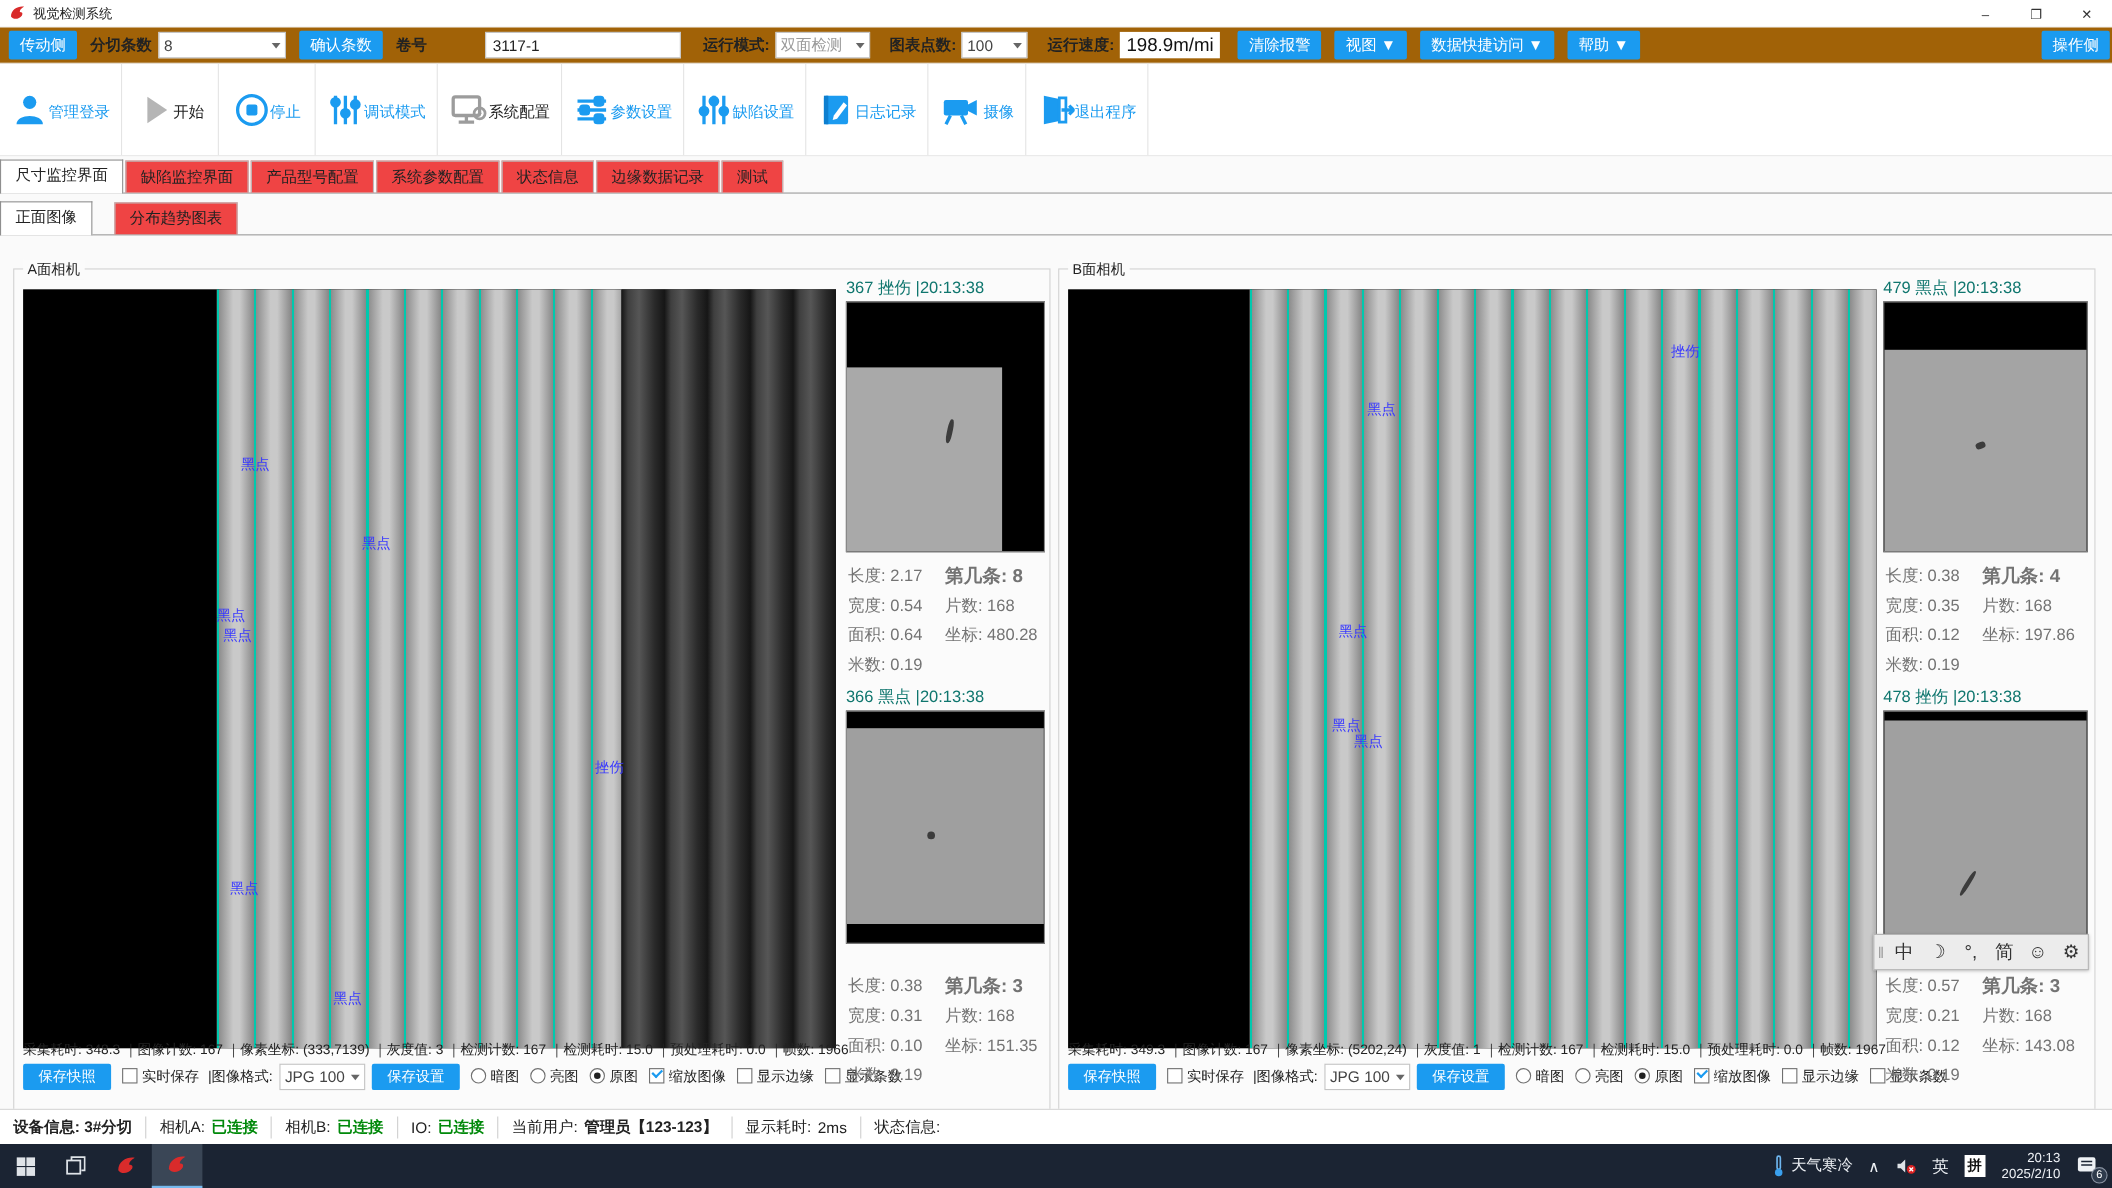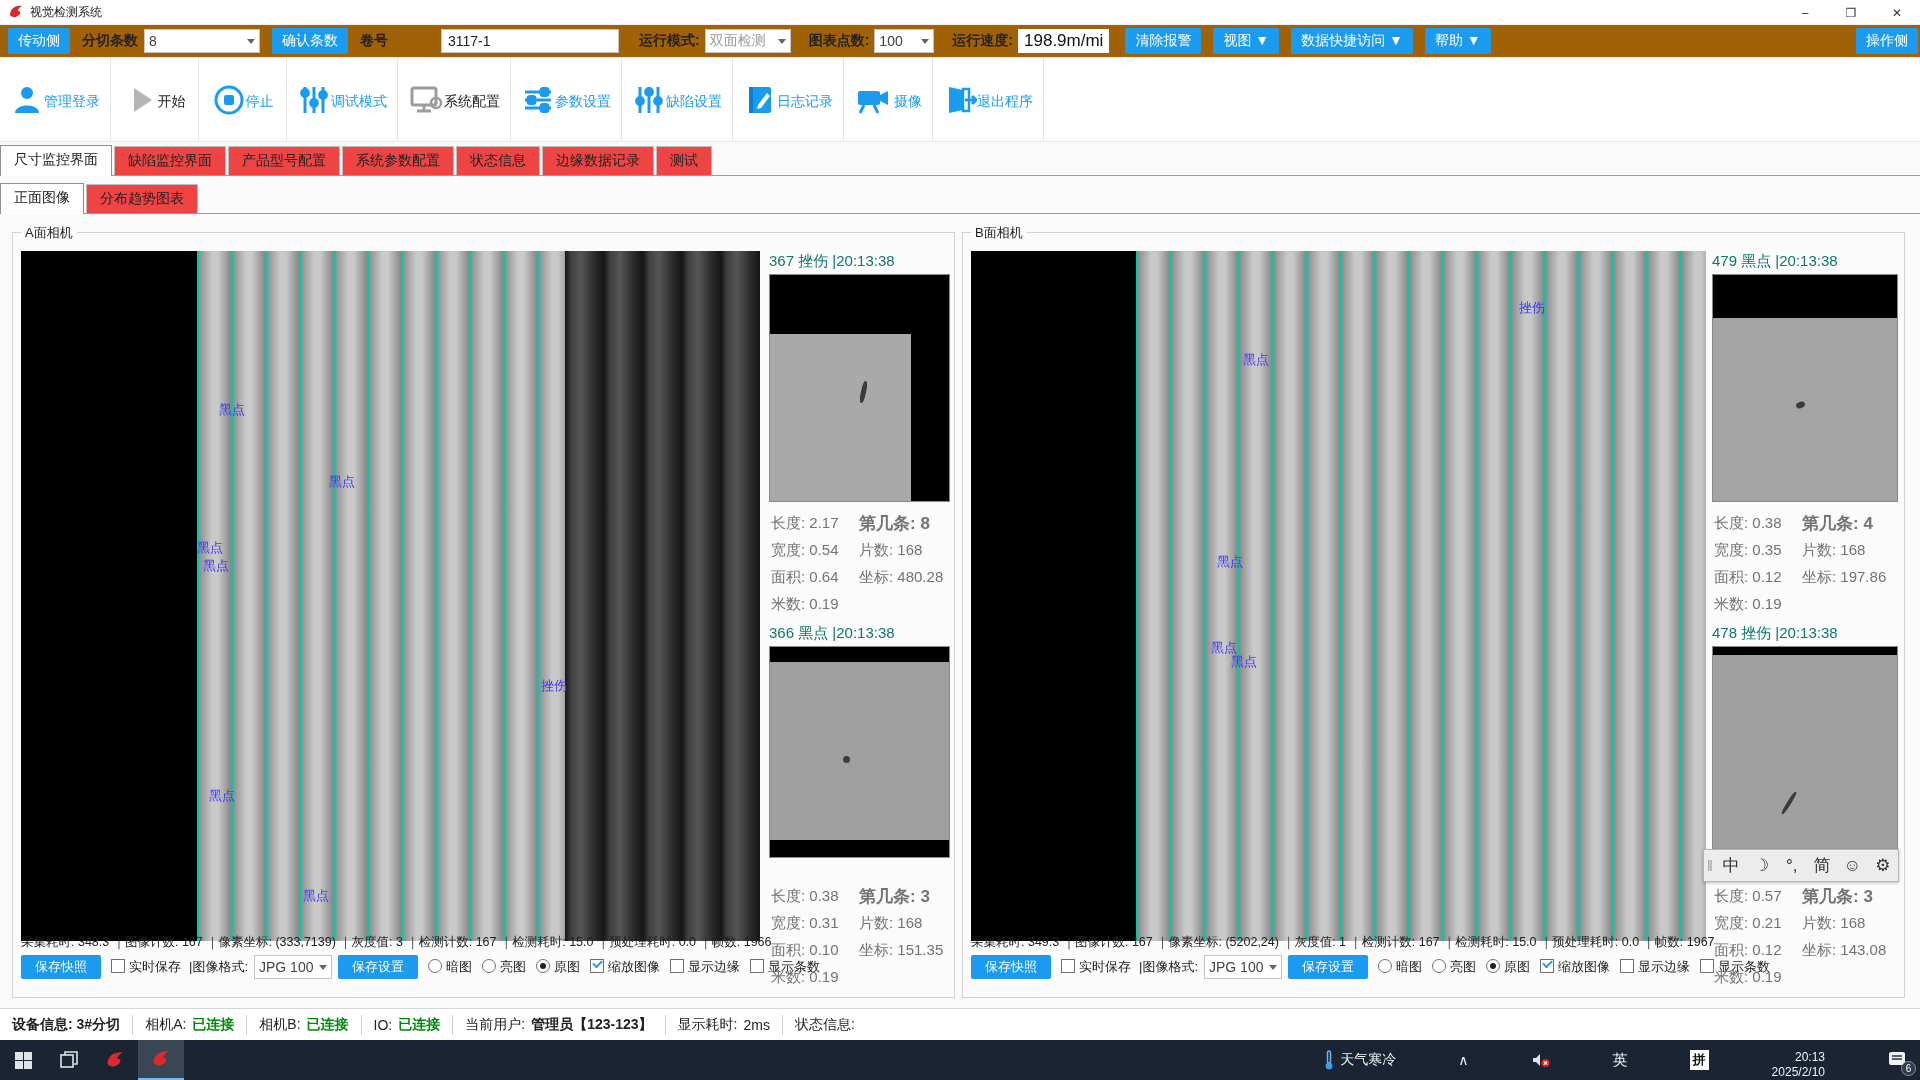--- a/index.html
+++ b/index.html
@@ -37,27 +37,27 @@
     display:flex; align-items:stretch; border-bottom:1px solid #e8e8e8; }
   .tool-item { display:flex; align-items:center; justify-content:center;
     min-width:88px; padding:4px 10px; border-right:1px solid #e4e4e4; cursor:default; }
   .tool-item .ticon { height:38px; display:flex; align-items:center; justify-content:center; }
   .tool-item .tlabel { font-size:14px; color:#1b9bf0; margin-top:4px; white-space:nowrap; }
   .tool-item .tlabel.dark { color:#222; }
 
   
   .tabrow { position:absolute; left:0; display:flex; align-items:flex-end; width:1920px; border-bottom:1px solid #9a9a9a; background:transparent; }
   #tabs-main { top:146px; height:30px; }
-  #tabs-sub  { top:186px; height:28px; }
+  #tabs-sub  { top:186px; height:28px;gap:18px; }
   .tab { font-size:14px; color:#222; background:#ef4444; border:1px solid #bdbdbd; border-bottom:none;
     padding:5px 13px; margin-right:2px; white-space:nowrap; cursor:default; }
   .tab.active { background:#ffffff; border-color:#8f8f8f; margin-bottom:-1px; padding-bottom:7px; }
 
   
-  .groupbox { position:absolute; top:232px; height:766px; border:1px solid #d2d2d2; background:#fbfbfb; }
+  .groupbox { position:absolute; top:244px; height:766px; border:1px solid #d2d2d2; background:#fbfbfb; }
   #boxA { left:12px;  width:943px; }
   #boxB { left:962px; width:943px; }
   .groupbox .gb-label { position:absolute; top:-9px; left:8px; background:#fbfbfb; padding:0 4px;
     font-size:13px; color:#222; }
 
   
   .cam-img { position:absolute; top:18px; left:8px; height:690px; background:#000; overflow:hidden; }
   #camA { width:739px; }
   #camB { width:735px; }
   .strips-bright { position:absolute; top:0; height:100%;
@@ -105,21 +105,21 @@
   #appstatus .seg { padding:0 12px; display:flex; align-items:center; gap:6px; white-space:nowrap; }
   #appstatus .vsep { width:1px; height:20px; background:#cfcfcf; }
   .bold { font-weight:bold; }
   .green { color:#00890a; font-weight:bold; }
 
   
   #taskbar { position:absolute; left:0; top:1040px; width:1920px; height:40px; background:#1b2433;
     display:flex; align-items:center; color:#eef1f5; }
   .tb-btn { width:46px; height:40px; display:flex; align-items:center; justify-content:center; cursor:default; }
   .tb-btn.active-app { background:#3a4656; border-bottom:2px solid #76b9ed; }
-  #tb-right { margin-left:auto; display:flex; align-items:flex-end; height:40px;gap:48px; }
+  #tb-right { margin-left:auto; display:flex; align-items:center; height:40px; }
   #tb-right .titem { padding:0 7px; font-size:14px; display:flex; align-items:center; height:40px; }
   .ime-box { background:#fff; color:#111; font-size:13px; padding:1px 3px; font-weight:bold; }
   .clock { text-align:right; font-size:12px; line-height:15px; padding:0 8px; }
 
   
   #imebar { position:absolute; left:1703px; top:849px; width:196px; height:33px; background:#ececec;
     border:1px solid #b5b5b5; display:flex; align-items:center; z-index:50; box-shadow:0 1px 3px rgba(0,0,0,.25); }
   #imebar .handle { color:#9a9a9a; font-size:14px; padding:0 3px; }
   #imebar .iitem { flex:1; text-align:center; font-size:17px; color:#333; cursor:default; }
 </style>

